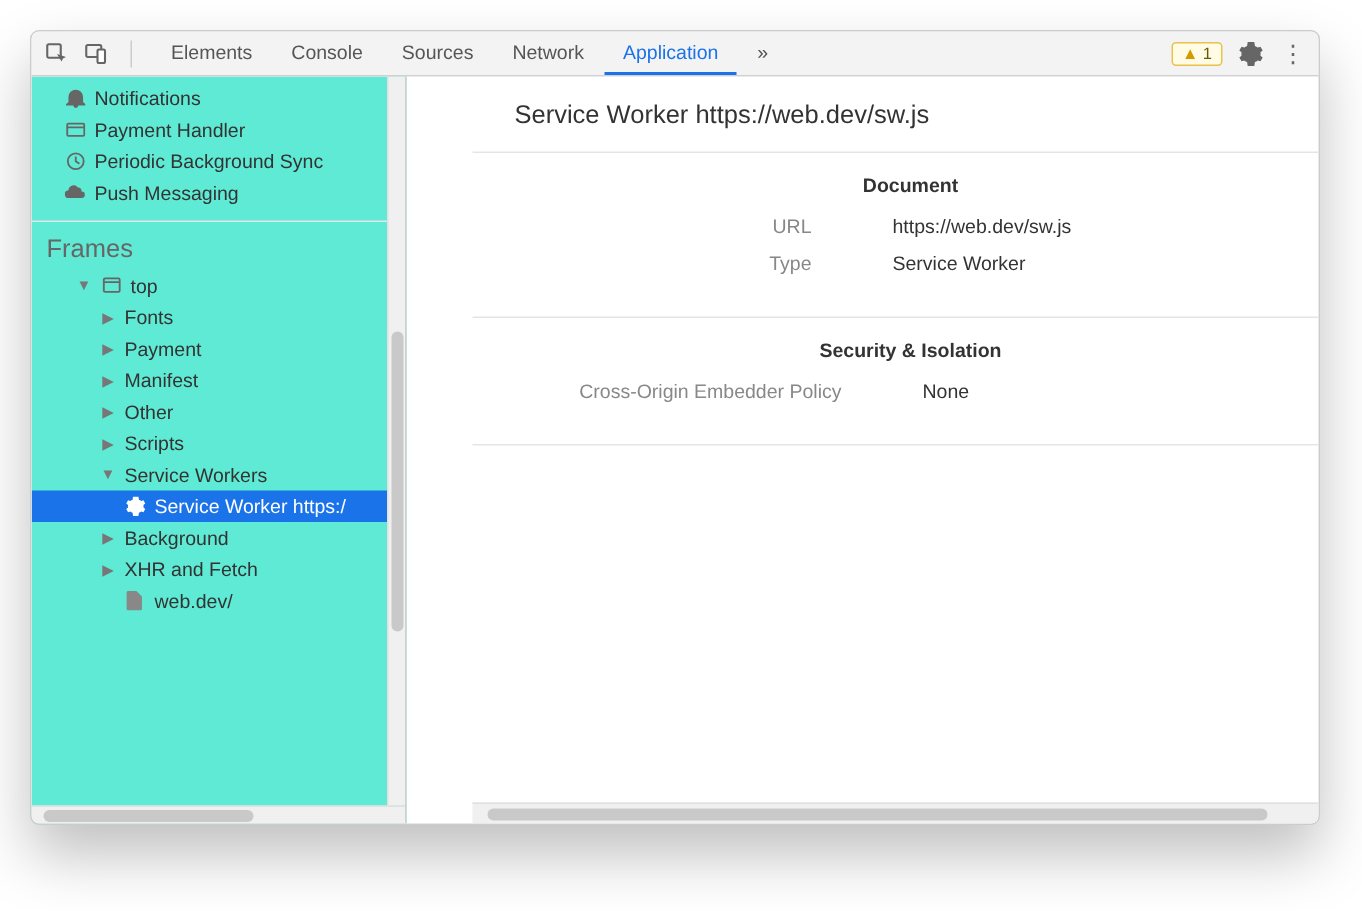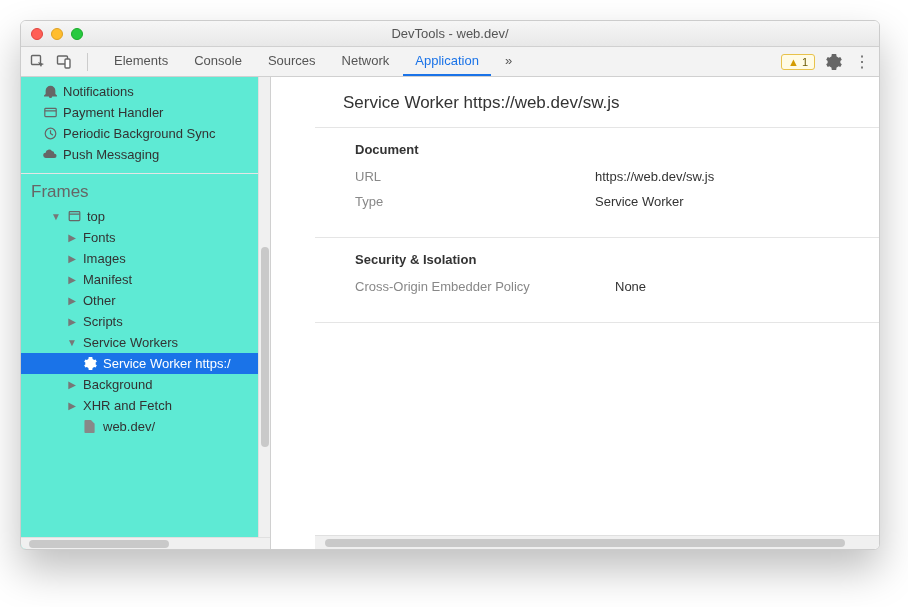--- a/index.html
+++ b/index.html
@@ -111,47 +111,39 @@
   .main { flex:1; background:#fff; display:flex; flex-direction:column; overflow:hidden;padding-left:44px; }
   .main-header {
     padding: 16px 20px 14px 28px;
     font-size:17px; color:#333;
     border-bottom:1px solid #e5e5e5;
   }
   .panel {
     border-bottom:1px solid #e5e5e5;
     padding: 14px 20px 18px 40px;
   }
-  .panel h3 { font-size:13px; font-weight:600; color:#333; margin-bottom:12px; }
+  .panel h3 { font-size:13px; font-weight:600; color:#333; margin-bottom:12px;text-align:center; }
   .kv { display:flex; align-items:baseline; margin:10px 0; font-size:13px; }
-  .kv .k { width:200px; text-align:left; color:#888; padding-right:14px; }
+  .kv .k { width:200px; text-align:right; color:#888; padding-right:14px; }
   .kv .v { color:#333;margin-left:40px; }
   .main-hscroll {
     height:14px; background:#f0f0f0; border-top:1px solid #e0e0e0;
     position:relative; margin-top:auto;
   }
   .main-hscroll .thumb {
     position:absolute; left:10px; top:3px; width:520px; height:8px;
     background:#c9c9c9; border-radius:4px;
   }
   svg { display:block; }
 </style>
 </head>
 <body>
 
 <div class="window">
 
-  <div class="titlebar">
-    <div class="traffic">
-      <div class="tl red"></div>
-      <div class="tl yellow"></div>
-      <div class="tl green"></div>
-    </div>
-    <div class="title">DevTools - web.dev/</div>
-  </div>
 
   <div class="toolbar">
     <div class="tb-icon">
       <svg width="16" height="16" viewBox="0 0 16 16" fill="none" stroke="#666" stroke-width="1.4">
         <rect x="1.5" y="1.5" width="9" height="9" rx="1"></rect>
         <path d="M8 8 l6 2 -2 1 -1 2 z" fill="#666" stroke="none"></path>
       </svg>
     </div>
     <div class="tb-icon">
       <svg width="16" height="16" viewBox="0 0 16 16" fill="none" stroke="#666" stroke-width="1.4">
@@ -237,21 +229,21 @@
             </span>
             <span>top</span>
           </div>
 
           <div class="row indented2">
               <span class="arrow">▶</span>
               <span>Fonts</span>
             </div>
           <div class="row indented2">
               <span class="arrow">▶</span>
-              <span>Images</span>
+              <span>Payment</span>
             </div>
           <div class="row indented2">
               <span class="arrow">▶</span>
               <span>Manifest</span>
             </div>
           <div class="row indented2">
               <span class="arrow">▶</span>
               <span>Other</span>
             </div>
           <div class="row indented2">

